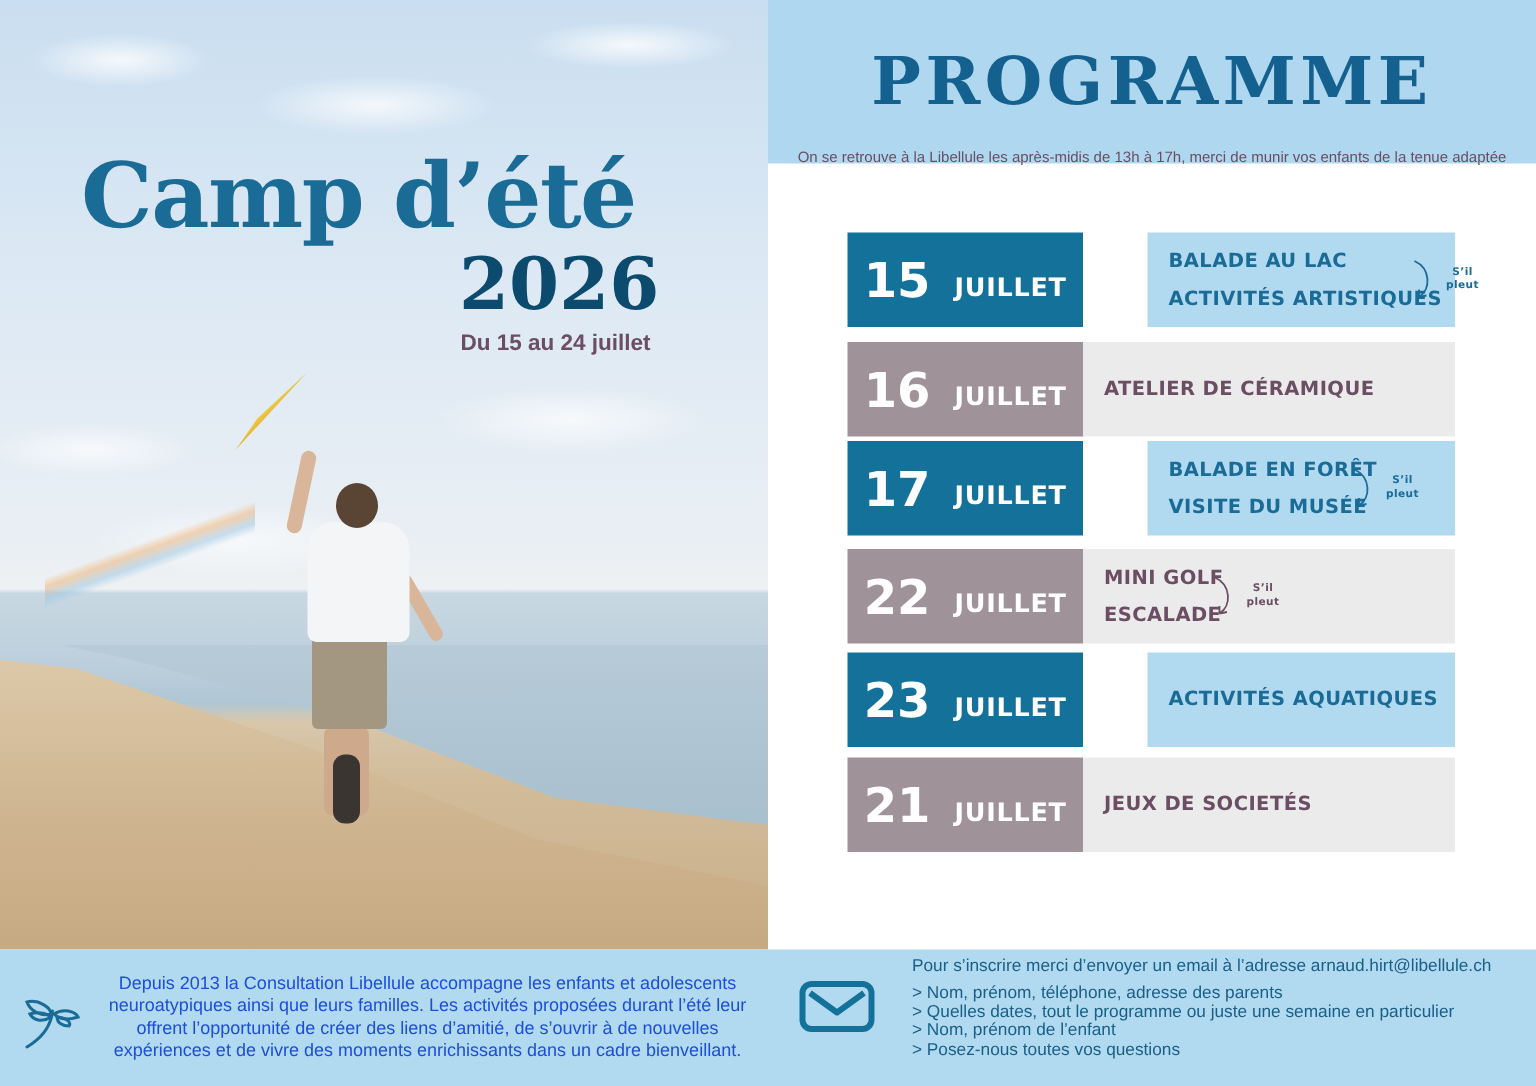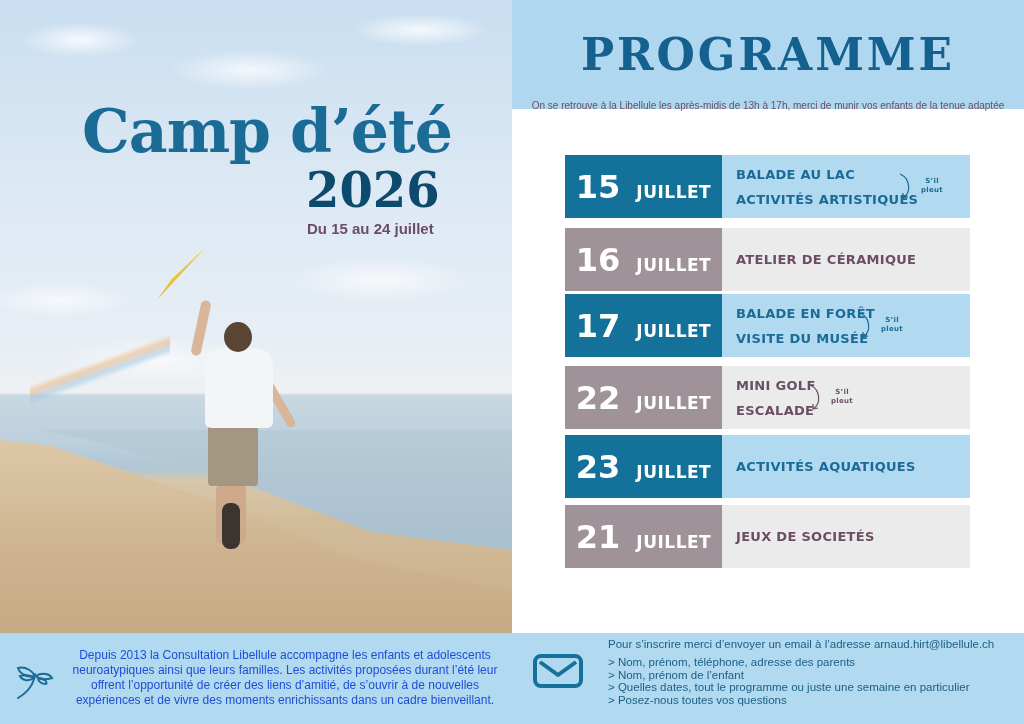--- a/index.html
+++ b/index.html
@@ -27,38 +27,38 @@
     .tail { position: absolute; left: 30px; top: 290px; width: 140px; height: 160px;
       background: linear-gradient(160deg, transparent 45%, rgba(240,180,120,.55) 48%, rgba(160,200,230,.55) 52%, transparent 55%); }
     .boy-shirt { position: absolute; left: 205px; top: 348px; width: 68px; height: 80px; background: #f4f5f6; border-radius: 18px 18px 6px 6px; }
     .boy-head { position: absolute; left: 224px; top: 322px; width: 28px; height: 30px; background: #5a4434; border-radius: 50%; }
     .boy-arm { position: absolute; left: 196px; top: 300px; width: 10px; height: 56px; background: #d9b59a; border-radius: 5px; transform: rotate(12deg); }
     .boy-arm2 { position: absolute; left: 276px; top: 380px; width: 9px; height: 50px; background: #d9b59a; border-radius: 5px; transform: rotate(-30deg); }
     .boy-shorts { position: absolute; left: 208px; top: 424px; width: 50px; height: 62px; background: #a39781; border-radius: 4px; }
     .boy-legs { position: absolute; left: 216px; top: 484px; width: 30px; height: 60px; background: #cfa98c; border-radius: 6px; }
     .boy-shoe { position: absolute; left: 222px; top: 503px; width: 18px; height: 46px; background: #3a3530; border-radius: 8px; }
 
-    .hero-title { position: absolute; left: 54px; top: 96px; font-family: "DejaVu Serif", serif; font-weight: bold; font-size: 60px; color: #1a6b96; letter-spacing: -1px; margin-left: 28px; }
+    .hero-title { position: absolute; left: 54px; top: 96px; font-family: "DejaVu Serif", serif; font-weight: bold; font-size: 60px; color: #1a6b96; letter-spacing: -1px; }
     .hero-year { position: absolute; left: 306px; top: 162px; font-family: "DejaVu Serif", serif; font-weight: bold; font-size: 48px; color: #0c4a6e; }
     .hero-dates { position: absolute; left: 307px; top: 220px; font-family: "Liberation Sans", sans-serif; font-weight: bold; font-size: 15px; color: #6b4e63; }
 
     
     .prog-banner { position: absolute; left: 512px; top: 0; width: 512px; height: 109px; background: #afd7ef; display: flex; align-items: center; justify-content: center; }
     .prog-title { font-family: "DejaVu Serif", serif; font-weight: bold; font-size: 44px; color: #14608f; letter-spacing: 3px; }
     .prog-sub { position: absolute; left: 512px; top: 100px; width: 512px; text-align: center; font-family: "Liberation Sans", sans-serif; font-size: 10px; color: #6b4e63; }
 
     
     .row { position: absolute; left: 565px; width: 405px; height: 63px; display: flex; }
     .date { width: 157px; height: 100%; display: flex; align-items: center; justify-content: center; color: #fff; font-family: "DejaVu Sans", sans-serif; font-weight: bold; }
     .date .num { font-size: 32px; margin-right: 16px; }
     .date .mon { font-size: 17px; margin-top: 10px; letter-spacing: .5px; }
     .act { flex: 1; height: 100%; display: flex; flex-direction: column; justify-content: center; padding-left: 14px; position: relative; font-family: "DejaVu Sans", sans-serif; font-weight: bold; font-size: 13px; letter-spacing: .3px; }
     .act .line { line-height: 25px; }
     .row.blue .date { background: #14719a; }
-    .row.blue .act { background: #b1d9f0; color: #1a6b96; }
+    .row.blue .act { background: #b1d9f0; color: #1a6b96; margin-left: 43px; }
     .row.grey .date { background: #9f9299; }
     .row.grey .act { background: #ebebeb; color: #6b4e63; }
     .rain { position: absolute; display: flex; align-items: center; gap: 4px; }
     .rain svg { width: 20px; height: 30px; }
     .rain .txt { font-size: 7px; font-weight: bold; text-align: center; line-height: 9px; font-family: "DejaVu Sans", sans-serif; }
 
     
     .footer { position: absolute; left: 0; top: 633px; width: 1024px; height: 91px; background: #b1d9f0; }
     .foot-left { position: absolute; left: 60px; top: 648px; width: 450px; text-align: center; font-family: "Liberation Sans", sans-serif; font-size: 12px; color: #1d4ed8; line-height: 15px; }
     .dragonfly { position: absolute; left: 12px; top: 660px; width: 44px; height: 40px; }
@@ -194,17 +194,17 @@
 <div class="foot-left">Depuis 2013 la Consultation Libellule accompagne les enfants et adolescents neuroatypiques ainsi que leurs familles. Les activités proposées durant l’été leur offrent l’opportunité de créer des liens d’amitié, de s’ouvrir à de nouvelles expériences et de vivre des moments enrichissants dans un cadre bienveillant.</div>
 
 <svg class="mail" viewBox="0 0 52 36" fill="none" stroke="#14719a" stroke-width="4" stroke-linejoin="round">
   <rect x="3" y="3" width="46" height="30" rx="6"></rect>
   <path d="M8 9 L26 22 L44 9"></path>
 </svg>
 <div class="foot-right">
   <div class="intro">Pour s’inscrire merci d’envoyer un email à l’adresse arnaud.hirt@libellule.ch</div>
   <ul>
     <li>&gt; Nom, prénom, téléphone, adresse des parents</li>
+    <li>&gt; Quelles dates, tout le programme ou juste une semaine en particulier</li>
     <li>&gt; Nom, prénom de l’enfant</li>
-    <li>&gt; Quelles dates, tout le programme ou juste une semaine en particulier</li>
     <li>&gt; Posez-nous toutes vos questions</li>
   </ul>
 </div>
 
 </body></html>

